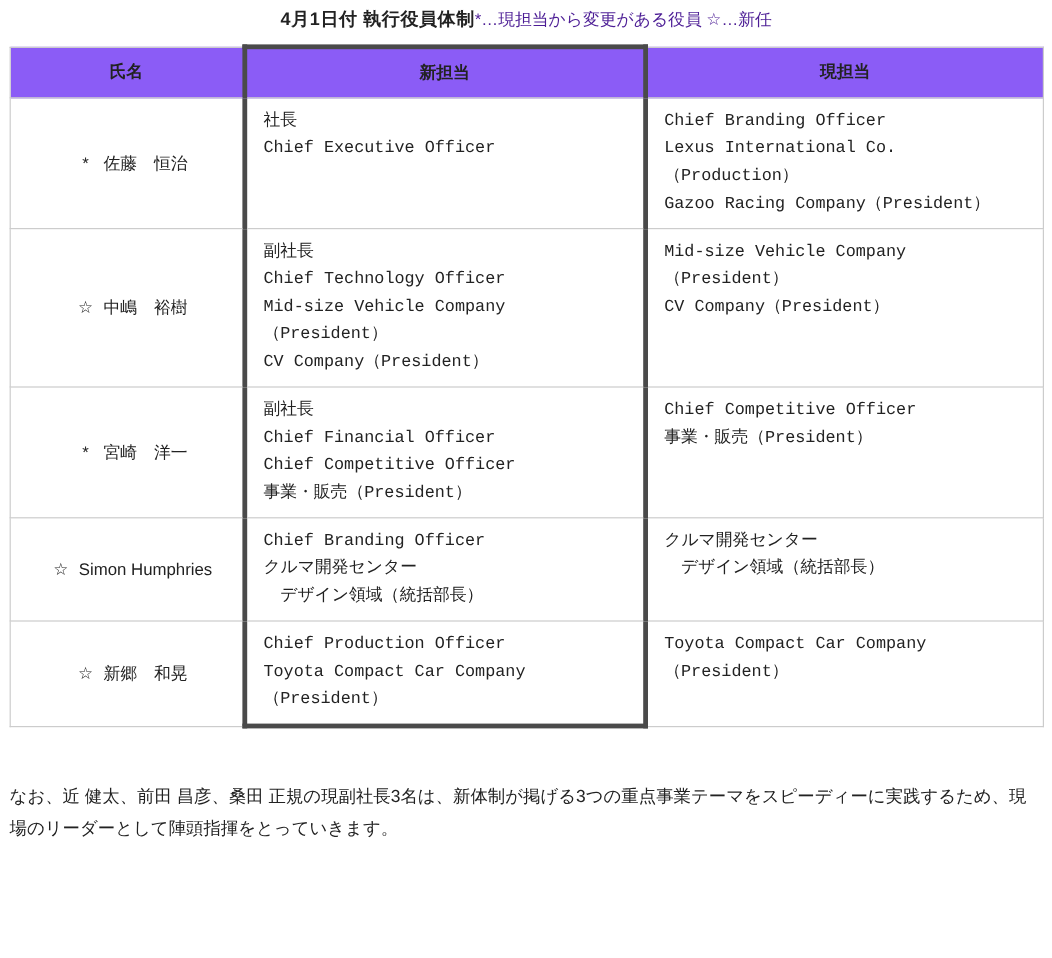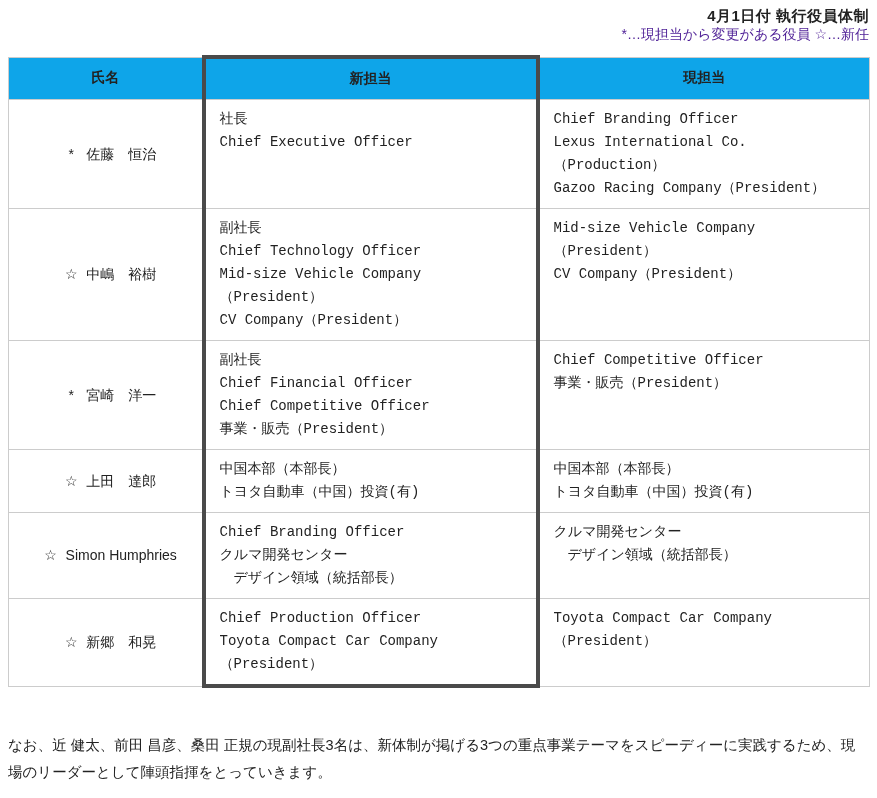--- a/index.html
+++ b/index.html
@@ -9,21 +9,20 @@
     color: #222;
     -webkit-font-smoothing: antialiased;
   }
   .page { padding: 7px 8px 20px 8px; }
 
   .top-bar {
     display: flex;
     justify-content: center;
     align-items: flex-end;
     margin-bottom: 11px;
-    flex-direction: column;
   }
   .page-title {
     font-size: 15px;
     font-weight: bold;
     margin: 0;
     letter-spacing: 0.5px;
   }
   .legend {
     font-size: 14px;
     color: #4c1d95;
@@ -33,21 +32,21 @@
     border-collapse: collapse;
     table-layout: fixed;
     width: 861px;
     font-size: 14px;
   }
   .exec-table th, .exec-table td {
     border: 1px solid #ccc;
     word-break: break-word;
   }
   .exec-table th {
-    background: #0ea5e9;
+    background: #8b5cf6;
     font-weight: bold;
     text-align: center;
     padding: 11px 8px;
     font-size: 14px;
     margin-top: 48px;
   }
   .exec-table td {
     vertical-align: top;
     padding: 8px 14px;
     line-height: 23px;
@@ -135,31 +134,20 @@
             <div class="line">Chief Financial Officer</div>
             <div class="line">Chief Competitive Officer</div>
             <div class="line">事業・販売（President）</div>
           </td>
           <td class="col-cur">
             <div class="line">Chief Competitive Officer</div>
             <div class="line">事業・販売（President）</div>
           </td>
         </tr>
         <tr>
-          <td class="name-cell col-name"><span class="mark">☆</span><span>上田　達郎</span></td>
-          <td class="col-new">
-            <div class="line">中国本部（本部長）</div>
-            <div class="line">トヨタ自動車（中国）投資(有)</div>
-          </td>
-          <td class="col-cur">
-            <div class="line">中国本部（本部長）</div>
-            <div class="line">トヨタ自動車（中国）投資(有)</div>
-          </td>
-        </tr>
-        <tr>
           <td class="name-cell col-name"><span class="mark">☆</span><span>Simon Humphries</span></td>
           <td class="col-new">
             <div class="line">Chief Branding Officer</div>
             <div class="line">クルマ開発センター</div>
             <div class="line">　デザイン領域（統括部長）</div>
           </td>
           <td class="col-cur">
             <div class="line">クルマ開発センター</div>
             <div class="line">　デザイン領域（統括部長）</div>
           </td>

